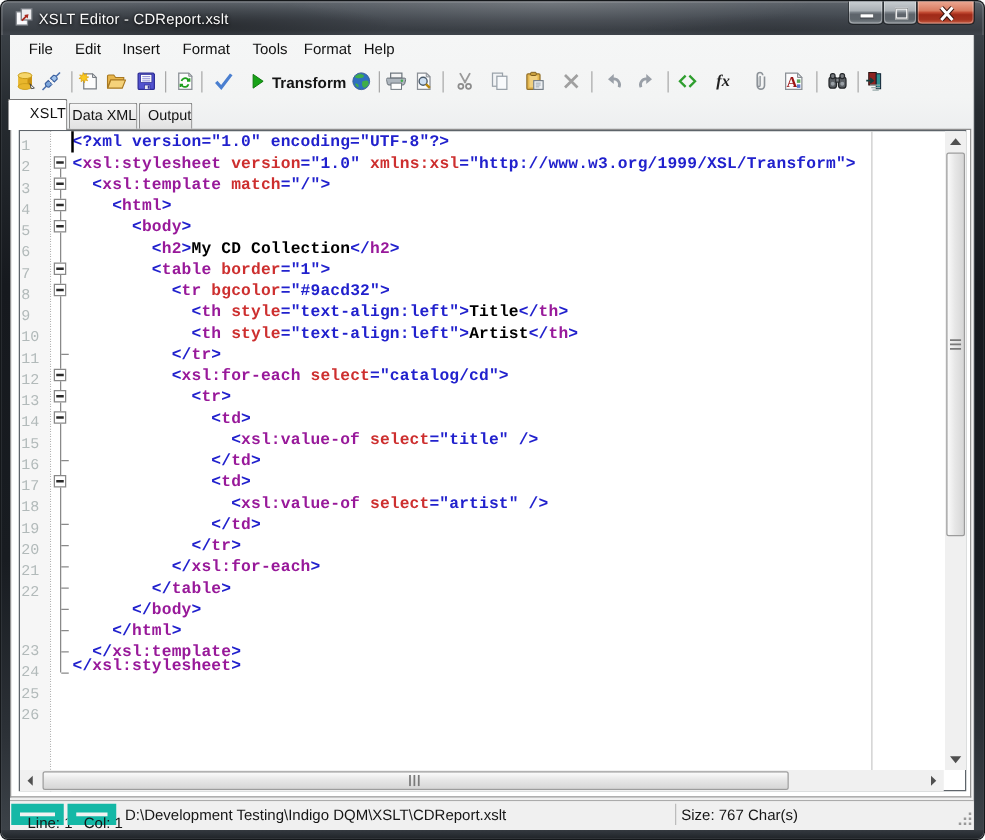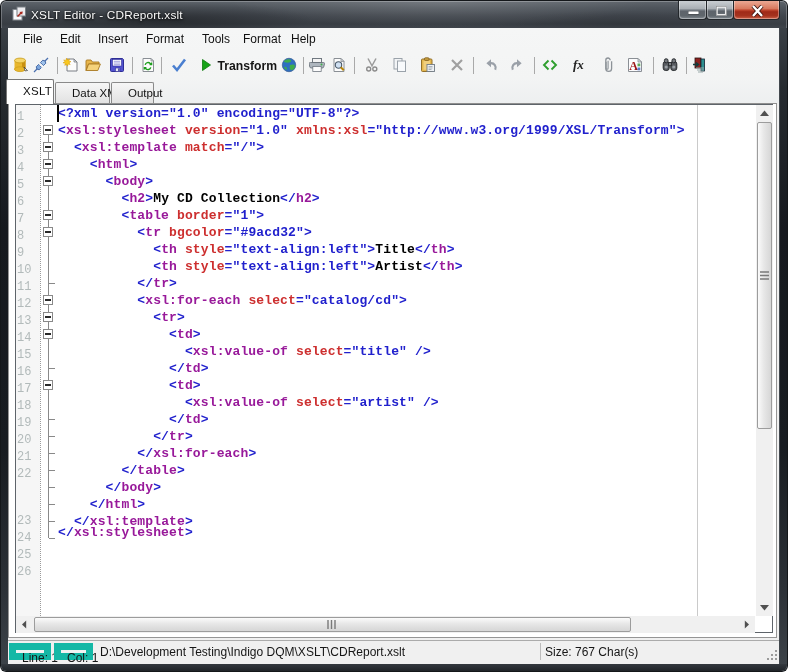--- a/index.html
+++ b/index.html
@@ -41,21 +41,21 @@
 
   
   #tabline { left:8px; top:103px; width:769px; height:1px; background:#8f8f8f; }
   .tab { font-size:13px; color:#111; }
   #tab1 { left:6px; top:79px; width:48px; height:25px; background:#fff;
           border:1px solid #777; border-bottom:none; border-radius:2px 2px 0 0; z-index:3;}
   #tab2 { left:55px; top:82px; width:55px; height:21px;
           background:linear-gradient(180deg,#f6f6f6,#e2e2e2); border:1px solid #8a8a8a; border-bottom:none; border-radius:2px 2px 0 0;}
   #tab3 { left:111px; top:82px; width:43px; height:21px;
           background:linear-gradient(180deg,#f6f6f6,#e2e2e2); border:1px solid #8a8a8a; border-bottom:none; border-radius:2px 2px 0 0;}
-  .tabtxt { position:absolute; width:100%; text-align:left;margin-left:16px; }
+  .tabtxt { position:absolute; width:100%; text-align:right; }
   #tab1 .tabtxt { top:4.5px; font-size:11.5px; letter-spacing:0.3px; }
   #tab2 .tabtxt, #tab3 .tabtxt { top:4px; font-size:11.5px; }
 
   
   #page { left:8px; top:104px; width:769px; height:534px; background:#fff; border:1px solid #959595; border-top:none;}
   #editor { left:15px; top:104px; width:758px; height:529px; border:1px solid #5e646a; background:#fff; }
   #nummargin { left:16px; top:105px; width:24px; height:528px; background:#f6f6f6; }
   #dotline { left:40px; top:105px; width:1px; height:528px;
      background-image:linear-gradient(180deg,#9a9a9a 50%, #fff 50%); background-size:1px 2px; }
   .lnum { font-family:"Liberation Mono", monospace; font-size:12px; color:#b2baba; }

